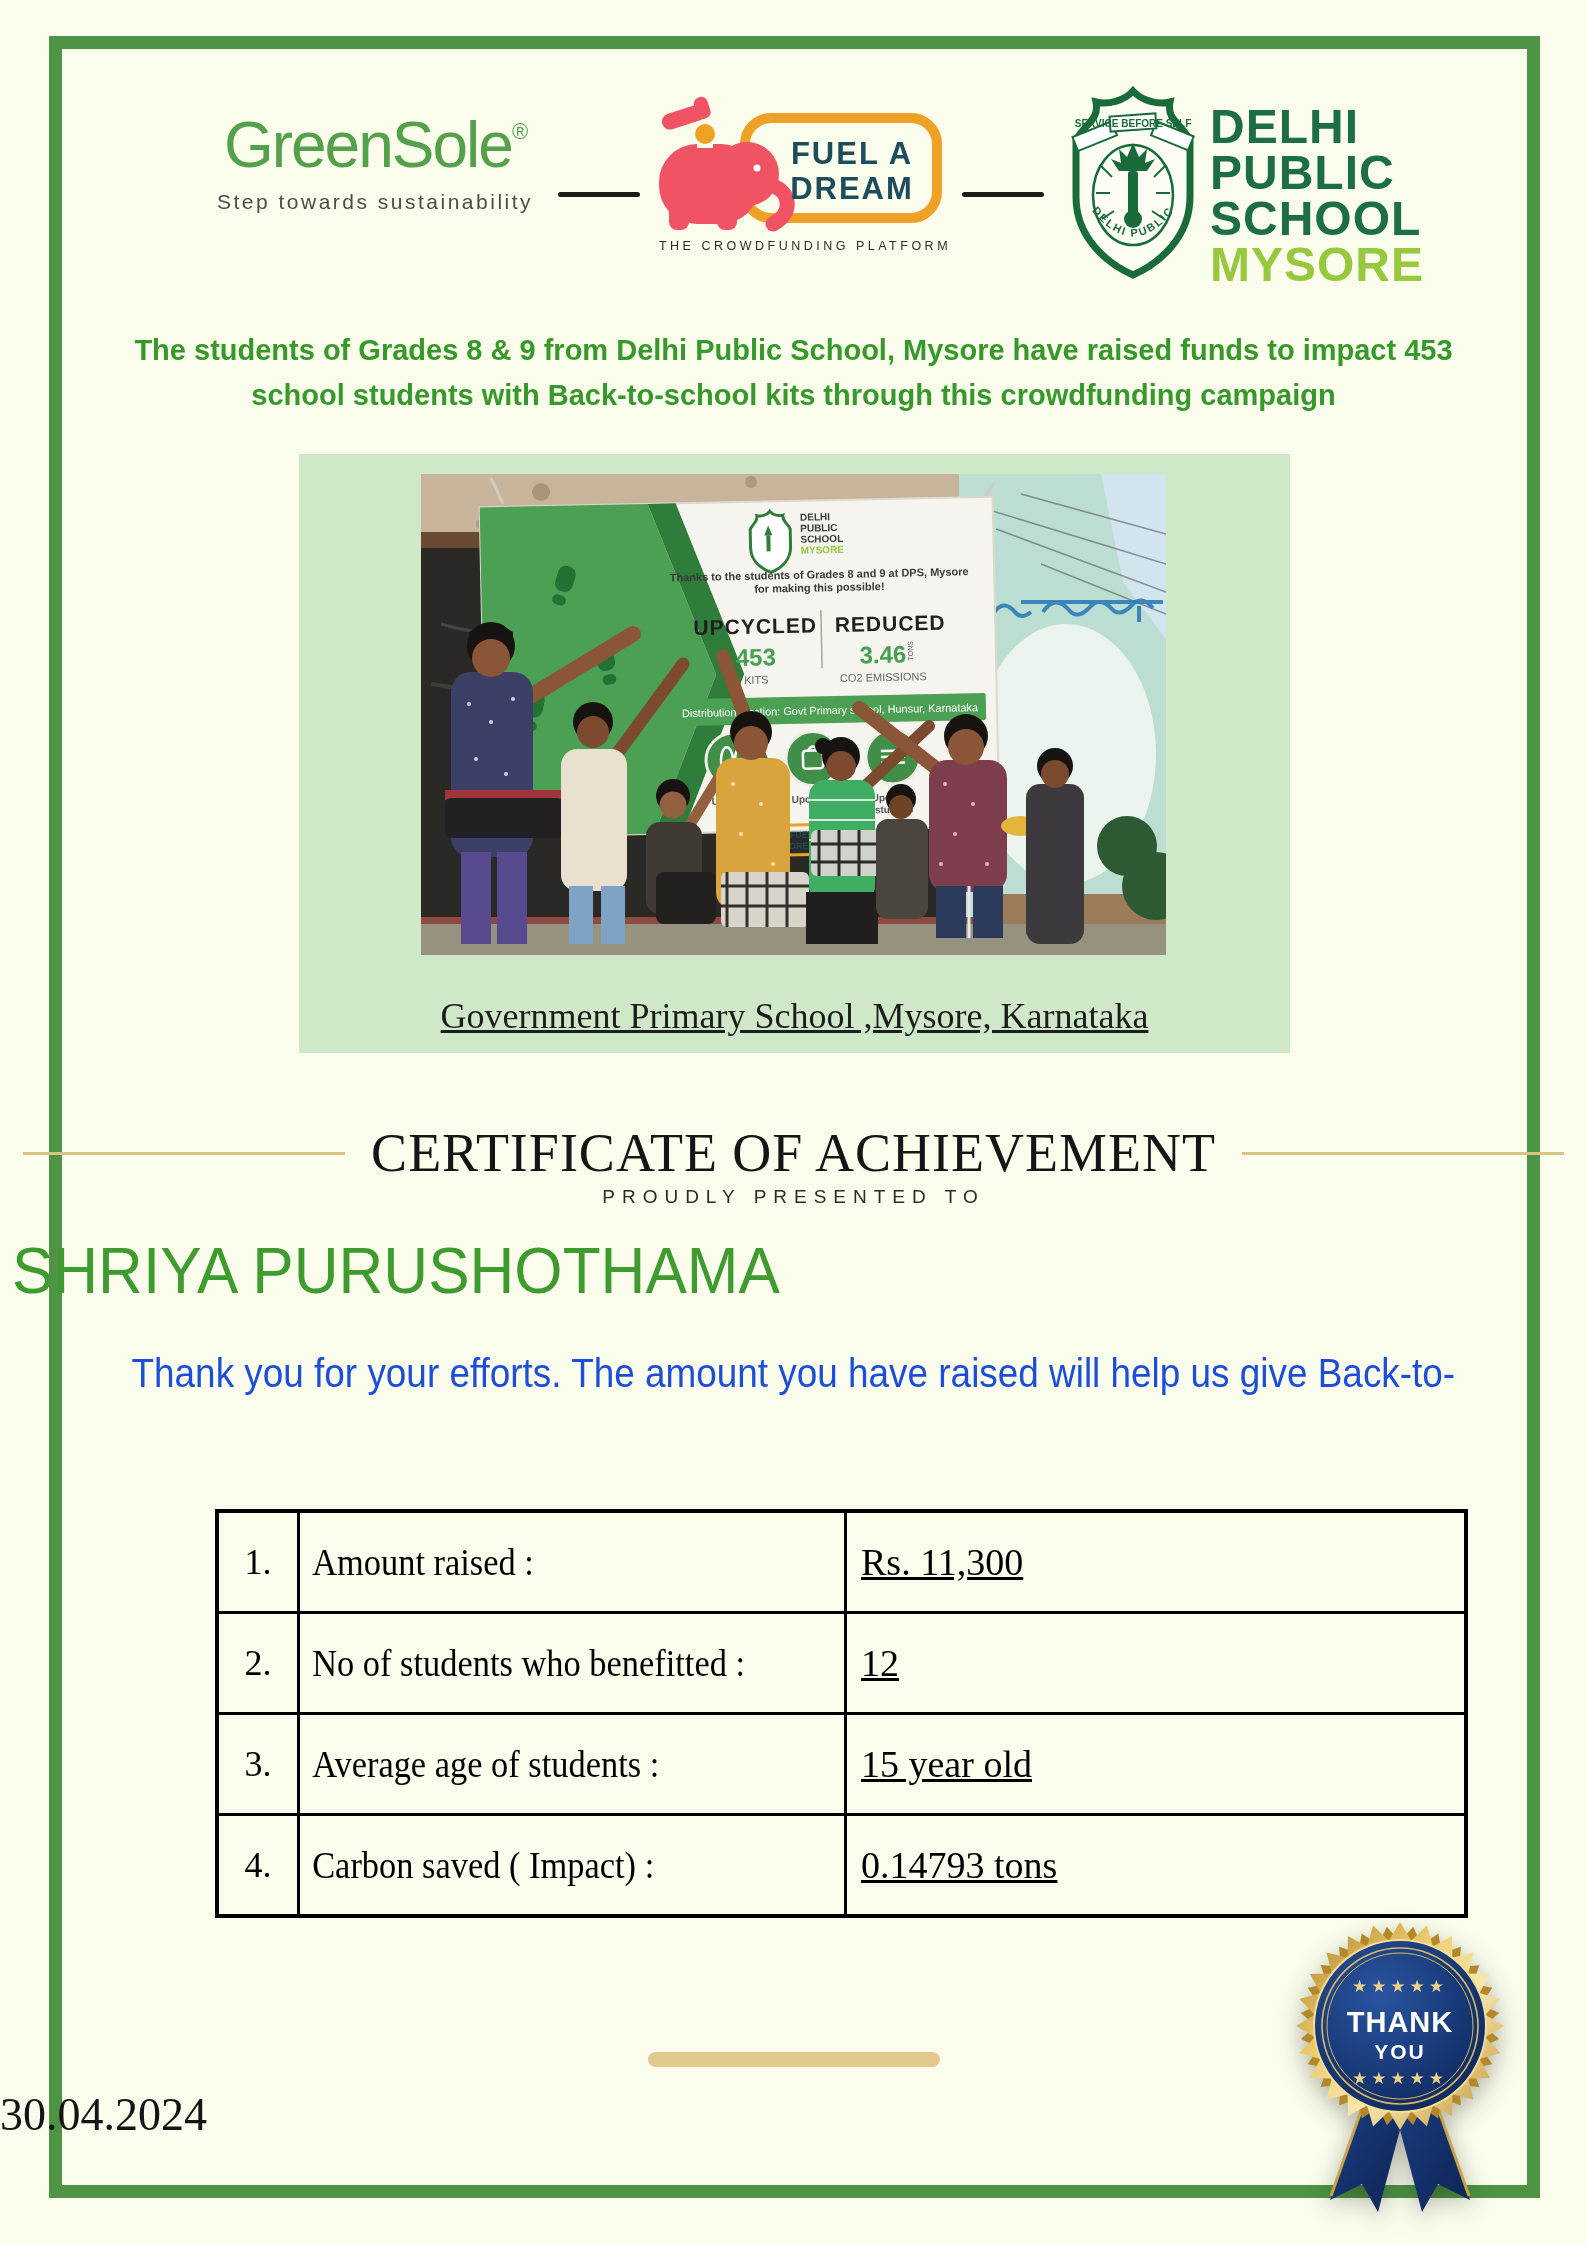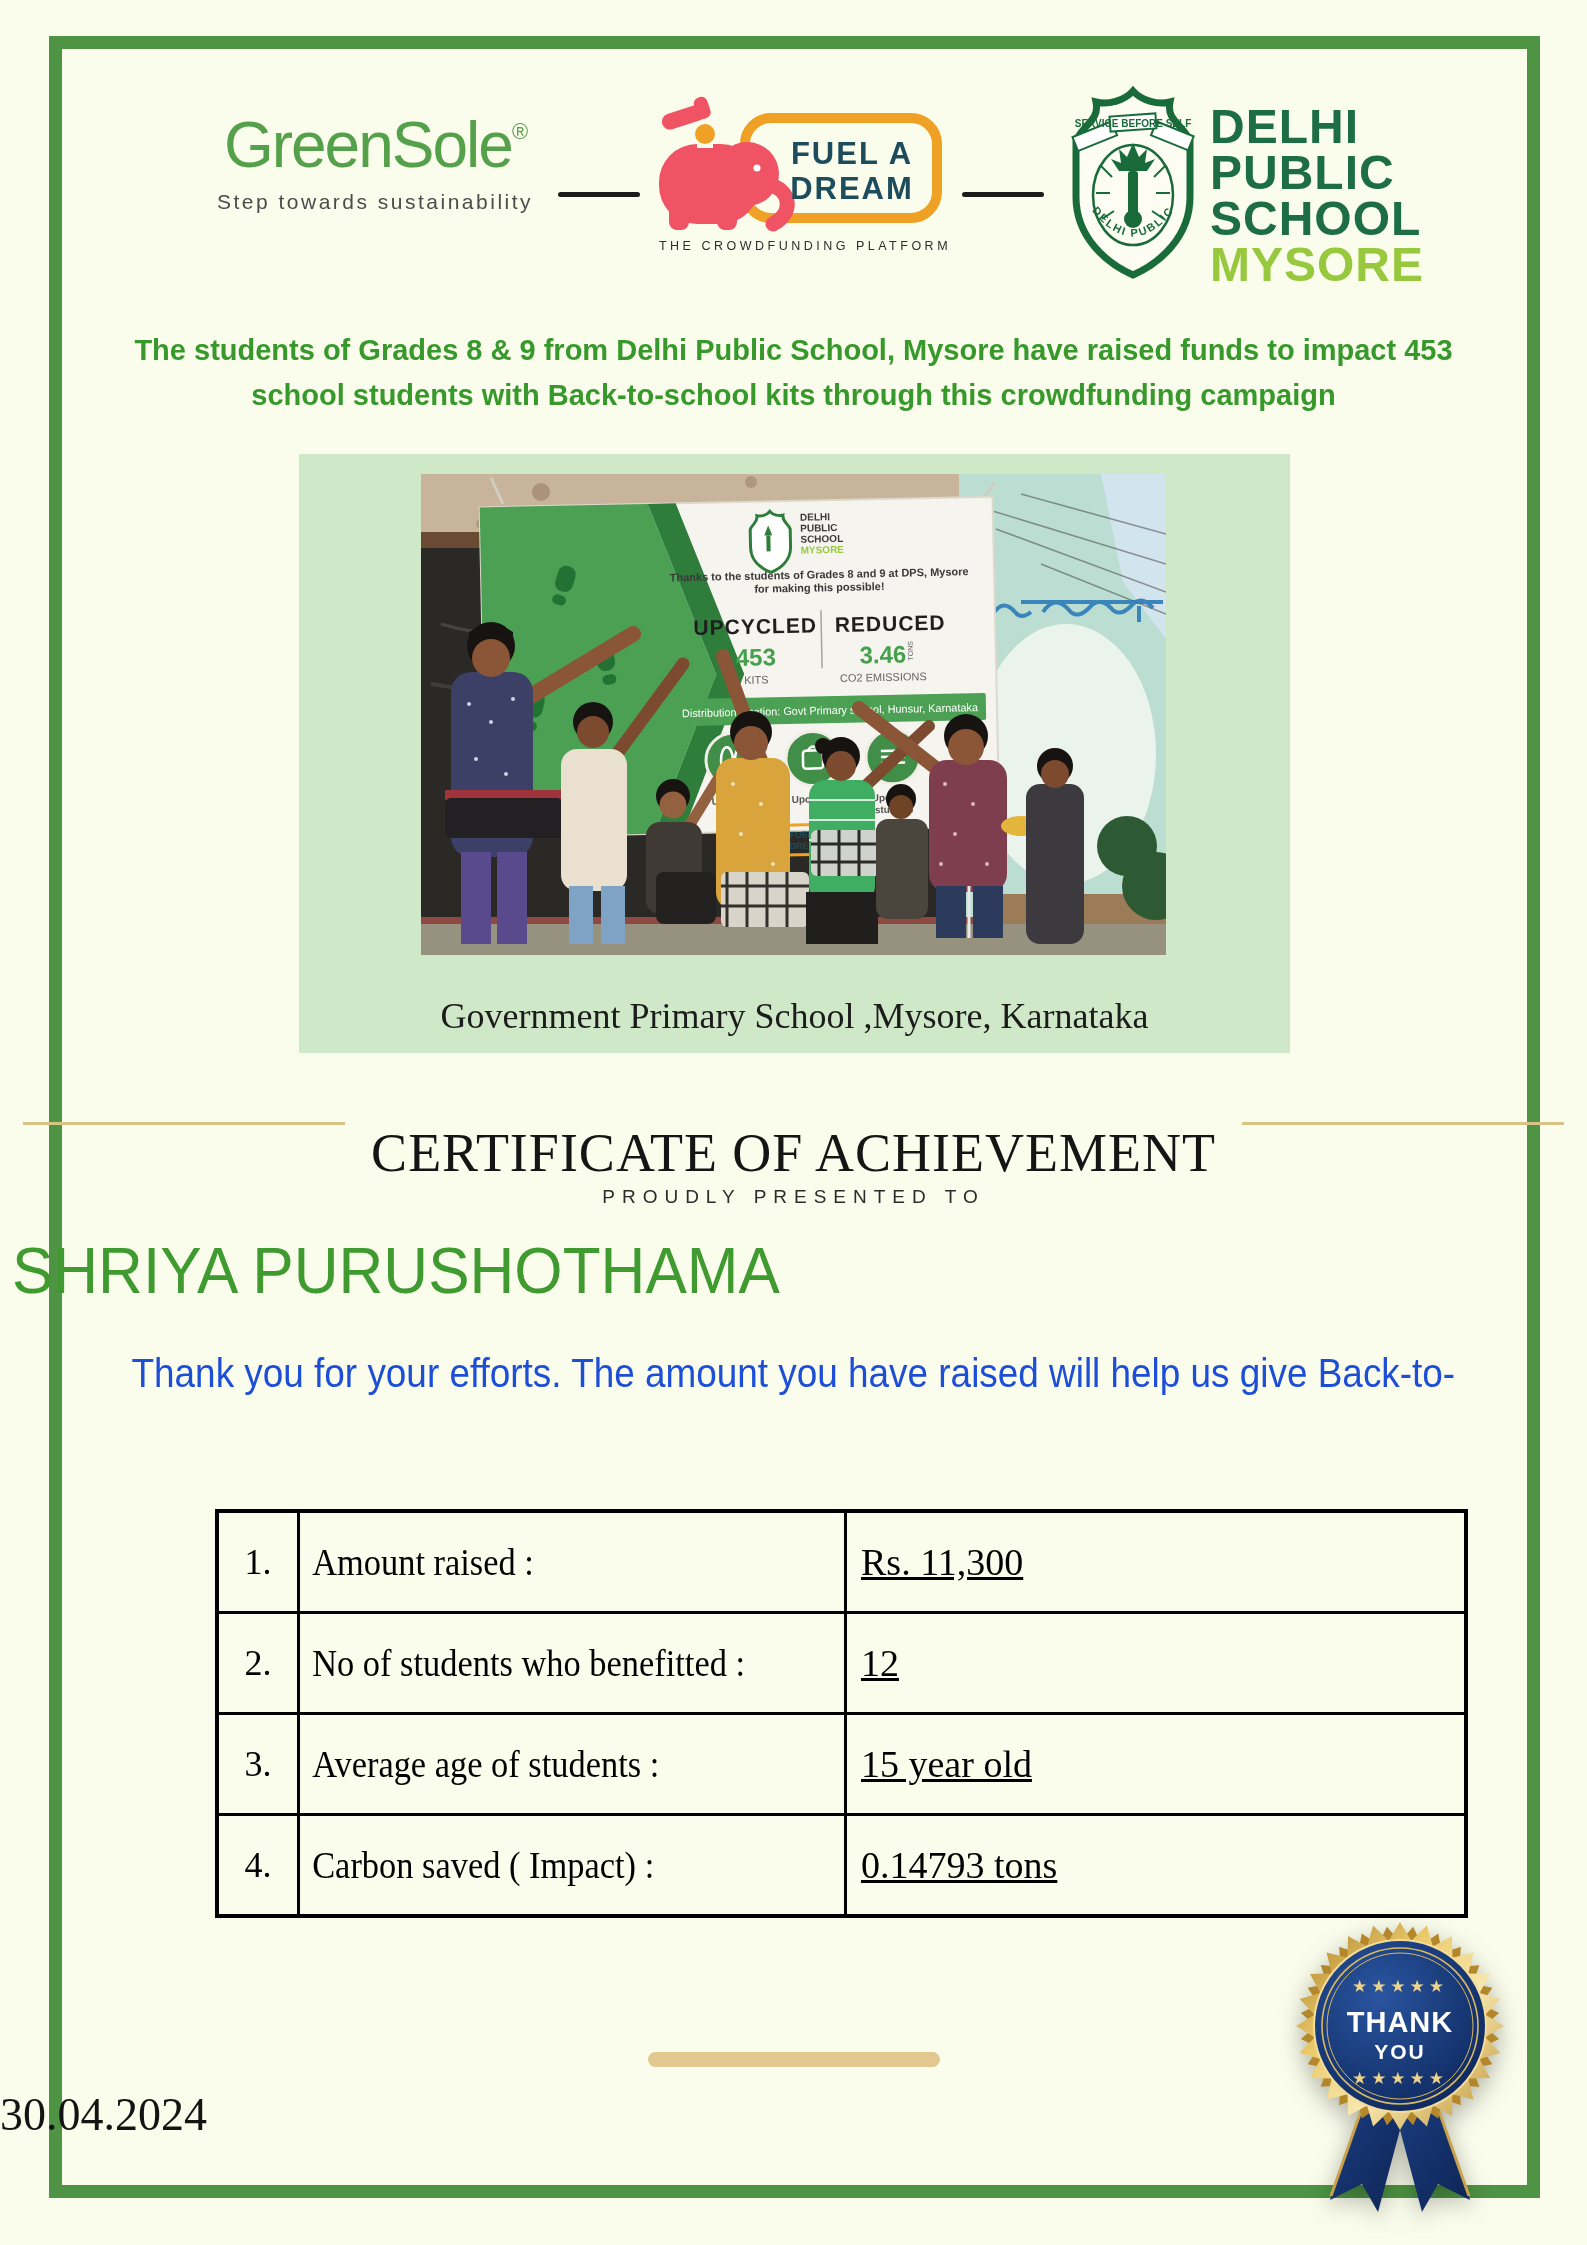--- a/index.html
+++ b/index.html
@@ -17,24 +17,24 @@
   .fad-block { position:absolute; left:645px; top:92px; width:310px; height:185px; }
   .dps-block { position:absolute; left:1058px; top:85px; width:430px; height:215px; }
 
   .headline { position:absolute; top:328px; left:80px; right:80px; text-align:center;
               font-size:29px; font-weight:bold; color:#37992b; line-height:1.55; }
   .headline div { white-space:nowrap; }
 
   .photo-box { position:absolute; left:299px; top:454px; width:991px; height:599px; background:#cfe8c7; }
   .photo-svg { position:absolute; left:122px; top:20px; }
   .photo-caption { position:absolute; bottom:16px; width:100%; text-align:center;
-                   font-family:"Liberation Serif",serif; font-size:36px; color:#1c1c1c; }
+                   font-family:"Liberation Serif",serif; font-size:36px; color:#1c1c1c;text-decoration:underline; }
 
   .title-row { position:absolute; top:1122px; left:0; width:100%;
-               display:flex; justify-content:center; gap:26px; }
+               display:flex; align-items:center; justify-content:center; gap:26px; }
   .gold-line-thin { width:322px; height:3px; background:#d9c286; }
   .cert-title { font-family:"Liberation Serif",serif; font-size:54px; letter-spacing:1px; color:#151515; white-space:nowrap; }
 
   .presented { position:absolute; top:1186px; width:100%; text-align:center;
                font-size:19px; letter-spacing:7px; color:#2b2b2b; }
   .name { position:absolute; top:1234px; width:100%; 
           font-size:64px; color:#3f9a2f; letter-spacing:0px; }
   .message { position:absolute; top:1344px; width:100%; text-align:center;
              font-family:Liberation Sans, sans-serif; font-size:41px; color:#1d4ed8; line-height:1.45; }
   .condensed { display:inline-block; transform:scaleX(0.9); transform-origin:center; white-space:nowrap; }

